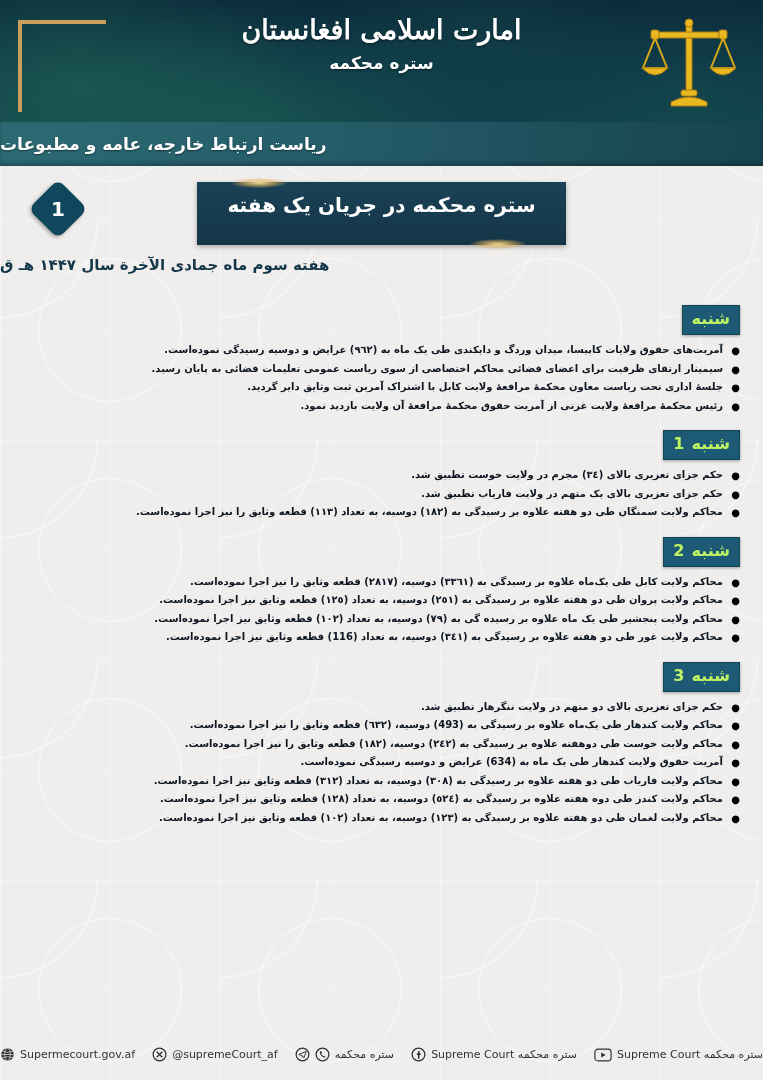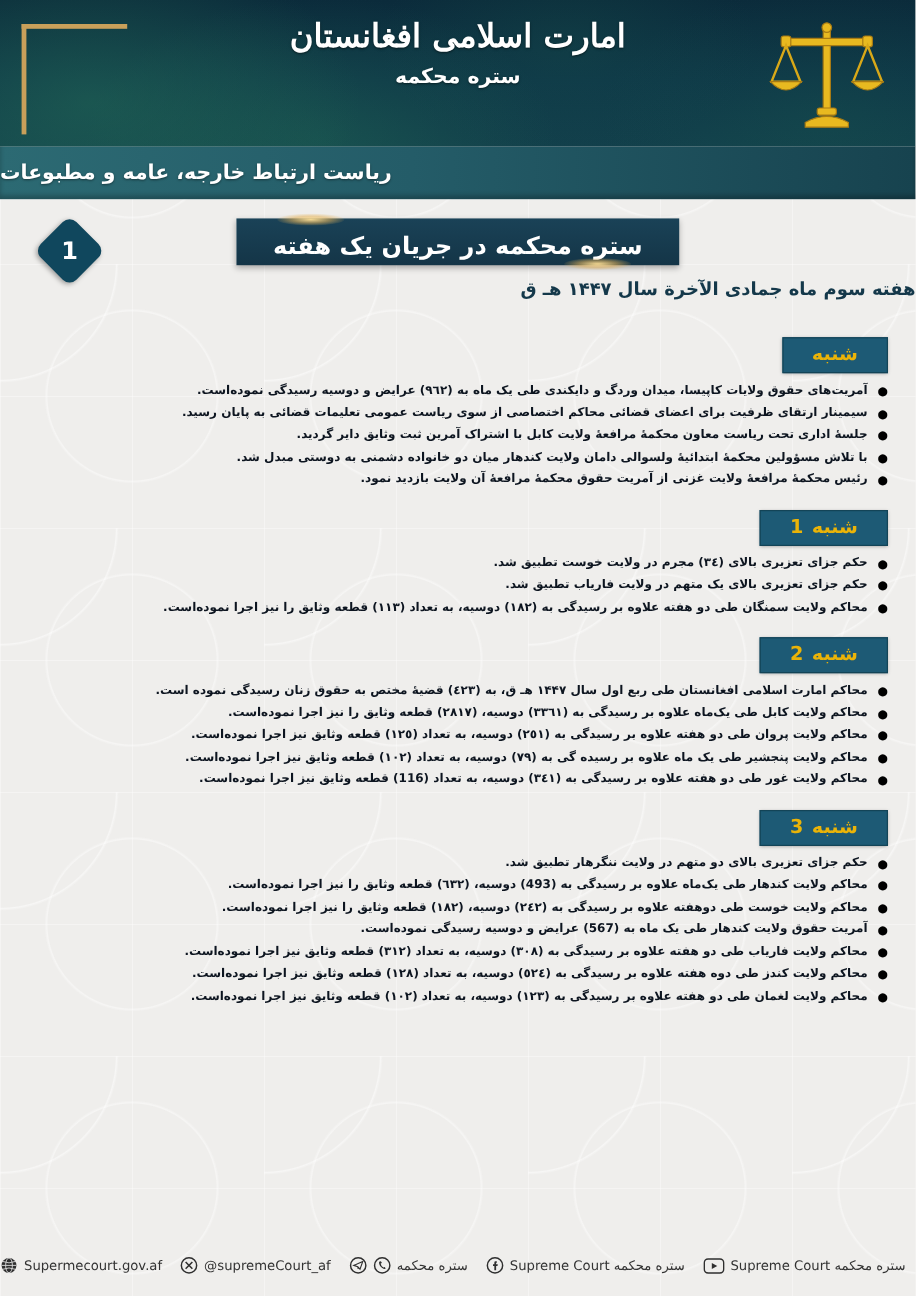--- a/index.html
+++ b/index.html
@@ -63,59 +63,59 @@
     position:absolute; left:37px; top:22px; width:42px; height:42px;
     background:#10475d; transform:rotate(45deg); border-radius:8px;
     box-shadow:0 2px 4px rgba(0,0,0,.35);
     display:flex; align-items:center; justify-content:center;
   }
   .page-num span{ transform:rotate(-45deg); color:#fff; font-weight:bold; font-size:20px; }
   .title-box{
     position:relative; margin:0 auto; width:fit-content;
     background:linear-gradient(180deg,#1a4257,#143547);
     color:#fff; font-weight:bold; font-size:20px; direction:rtl;
-    padding:11px 30px 4px; box-shadow:0 2px 5px rgba(0,0,0,.3);
+    padding:11px 30px 28px; box-shadow:0 2px 5px rgba(0,0,0,.3);
   }
   .title-box::before,.title-box::after{
     content:""; position:absolute; width:56px; height:10px; border-radius:50%;
     background:radial-gradient(ellipse at center, rgba(255,224,150,.95) 0%, rgba(230,180,90,.55) 40%, transparent 75%);
   }
   .title-box::before{ top:-4px; left:34px; }
   .title-box::after{ bottom:-4px; right:40px; }
   .date-line{
-    margin-top:11px; text-align:right; color:#14384a; font-weight:bold;
+    margin-top:11px; text-align:left; color:#14384a; font-weight:bold;
     font-size:15px; direction:rtl;
   }
 
   
   .sections{ padding:0 23px 0 20px; }
   .section{ direction:rtl; }
   .section.first{ margin-top:31px; }
   .section + .section{ margin-top:17px; }
   .sec-badge{
     display:inline-flex; direction:ltr; align-items:center; gap:7px;
-    background:#1d5a75; color:#eab308; font-weight:bold; font-size:16px;
-    padding:3px 24px 6px; box-shadow:0 1px 3px rgba(0,0,0,.35);
+    background:#1d5a75; color:#bef264; font-weight:bold; font-size:16px;
+    padding:3px 9px 6px; box-shadow:0 1px 3px rgba(0,0,0,.35);
     border:1px solid #134457; margin-bottom:7px;
   }
   .sec-badge .n:empty{ display:none; }
   .sec-list{ list-style:none; }
   .sec-list li{
     position:relative; padding-right:17px; margin-bottom:3px;
     color:#0d1520; font-size:10px; font-weight:bold; line-height:1.55;
     text-align:right;
   }
   .sec-list li::before{
     content:"●"; position:absolute; right:0; top:1px; font-size:10px; color:#000;
   }
 
   
   .footer{
     position:absolute; left:0; right:0; bottom:18px;
-    display:flex; align-items:center; justify-content:flex-start; gap:15px;
+    display:flex; align-items:center; justify-content:space-between; gap:15px;
     direction:ltr; color:#333; font-size:11px;
   }
   .f-item{ display:flex; align-items:center; gap:5px; white-space:nowrap; }
   .f-item svg{ display:block; }
 </style>
 </head>
 <body>
 
 <div class="page">
 
@@ -160,21 +160,20 @@
 
       <div class="section first">
         <div class="sec-badge">
 
           <span>شنبه</span>
         </div>
         <ul class="sec-list">
           <li>آمریت‌های حقوق ولایات کاپیسا، میدان وردگ و دایکندی طی یک ماه به (٩٦٢) عرایض و دوسیه رسیدگی نموده‌است.</li>
           <li>سیمینار ارتقای ظرفیت برای اعضای قضائی محاکم اختصاصی از سوی ریاست عمومی تعلیمات قضائی به پایان رسید.</li>
           <li>جلسهٔ اداری تحت ریاست معاون محکمهٔ مرافعهٔ ولایت کابل با اشتراک آمرین ثبت وثایق دایر گردید.</li>
-          <li>با تلاش مسؤولین محکمهٔ ابتدائیهٔ ولسوالی دامان ولایت کندهار میان دو خانواده دشمنی به دوستی مبدل شد.</li>
           <li>رئیس محکمهٔ مرافعهٔ ولایت غزنی از آمریت حقوق محکمهٔ مرافعهٔ آن ولایت بازدید نمود.</li>
         </ul>
       </div>
 
       <div class="section">
         <div class="sec-badge">
           <span class="n">1</span>
           <span>شنبه</span>
         </div>
         <ul class="sec-list">
@@ -183,38 +182,37 @@
           <li>محاکم ولایت سمنگان طی دو هفته علاوه بر رسیدگی به (١٨٢) دوسیه، به تعداد (١١٣) قطعه وثایق را نیز اجرا نموده‌است.</li>
         </ul>
       </div>
 
       <div class="section">
         <div class="sec-badge">
           <span class="n">2</span>
           <span>شنبه</span>
         </div>
         <ul class="sec-list">
-          <li>محاکم امارت اسلامی افغانستان طی ربع اول سال ۱۴۴۷ هـ ق، به (٤٢٣) قضیهٔ مختص به حقوق زنان رسیدگی نموده است.</li>
           <li>محاکم ولایت کابل طی یک‌ماه علاوه بر رسیدگی به (٣٣٦١) دوسیه، (٢٨١٧) قطعه وثایق را نیز اجرا نموده‌است.</li>
           <li>محاکم ولایت پروان طی دو هفته علاوه بر رسیدگی به (٢٥١) دوسیه، به تعداد (١٢٥) قطعه وثایق نیز اجرا نموده‌است.</li>
           <li>محاکم ولایت پنجشیر طی یک ماه علاوه بر رسیده گی به (٧٩) دوسیه، به تعداد (١٠٢) قطعه وثایق نیز اجرا نموده‌است.</li>
           <li>محاکم ولایت غور طی دو هفته علاوه بر رسیدگی به (٣٤١) دوسیه، به تعداد (116) قطعه وثایق نیز اجرا نموده‌است.</li>
         </ul>
       </div>
 
       <div class="section">
         <div class="sec-badge">
           <span class="n">3</span>
           <span>شنبه</span>
         </div>
         <ul class="sec-list">
           <li>حکم جزای تعزیری بالای دو متهم در ولایت ننگرهار تطبیق شد.</li>
           <li>محاکم ولایت کندهار طی یک‌ماه علاوه بر رسیدگی به (493) دوسیه، (٦٣٢) قطعه وثایق را نیز اجرا نموده‌است.</li>
           <li>محاکم ولایت خوست طی دوهفته علاوه بر رسیدگی به (٢٤٢) دوسیه، (١٨٢) قطعه وثایق را نیز اجرا نموده‌است.</li>
-          <li>آمریت حقوق ولایت کندهار طی یک ماه به (567) عرایض و دوسیه رسیدگی نموده‌است.</li>
+          <li>آمریت حقوق ولایت کندهار طی یک ماه به (634) عرایض و دوسیه رسیدگی نموده‌است.</li>
           <li>محاکم ولایت فاریاب طی دو هفته علاوه بر رسیدگی به (٣٠٨) دوسیه، به تعداد (٣١٢) قطعه وثایق نیز اجرا نموده‌است.</li>
           <li>محاکم ولایت کندز طی دوه هفته علاوه بر رسیدگی به (٥٢٤) دوسیه، به تعداد (١٢٨) قطعه وثایق نیز اجرا نموده‌است.</li>
           <li>محاکم ولایت لغمان طی دو هفته علاوه بر رسیدگی به (١٢٣) دوسیه، به تعداد (١٠٢) قطعه وثایق نیز اجرا نموده‌است.</li>
         </ul>
       </div>
 
     </div>
   </div>
 
   <div class="footer">

